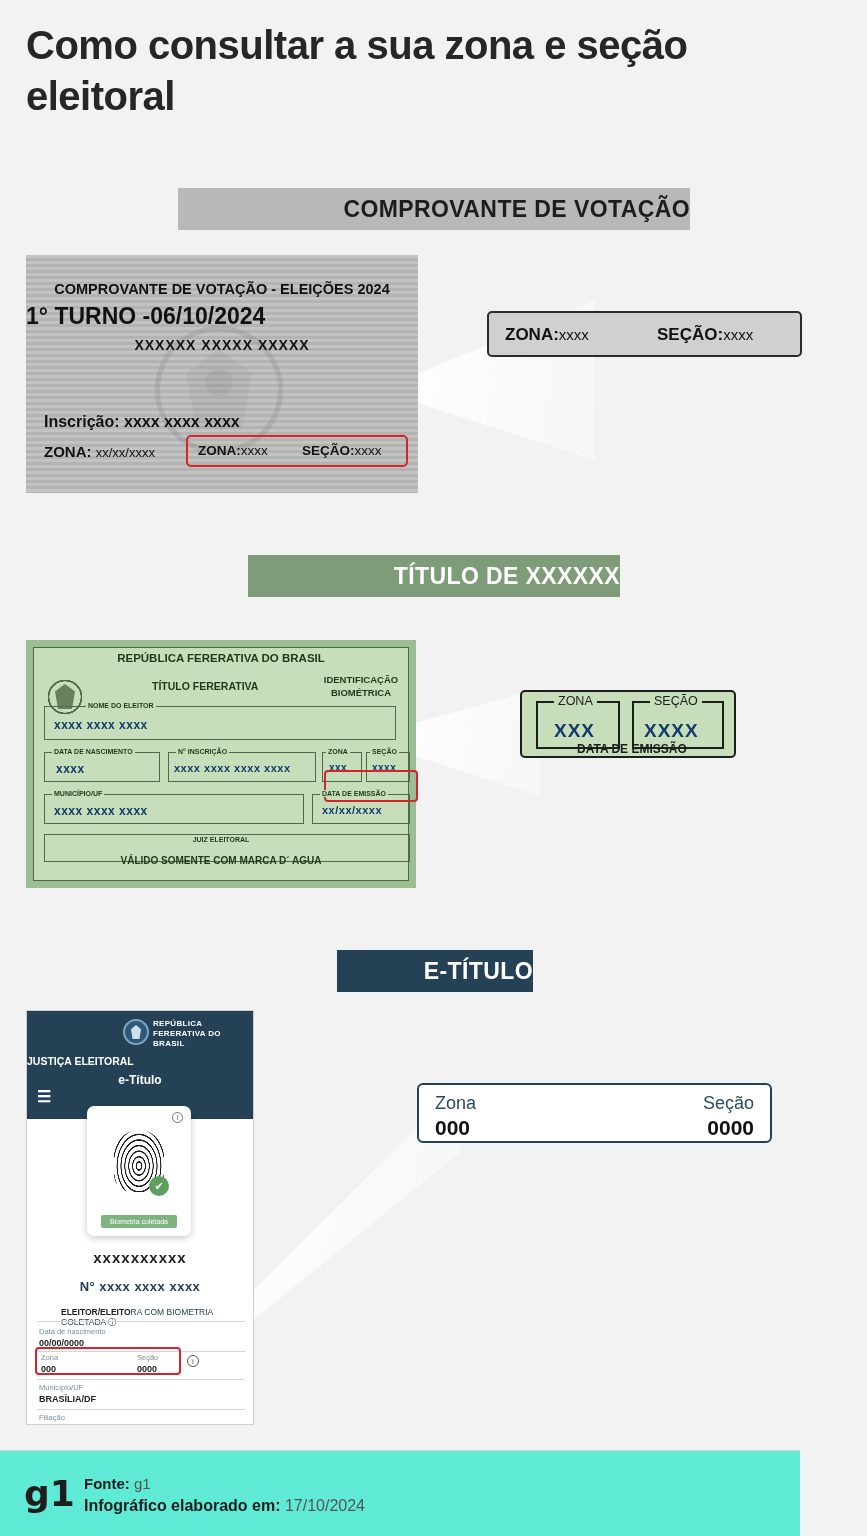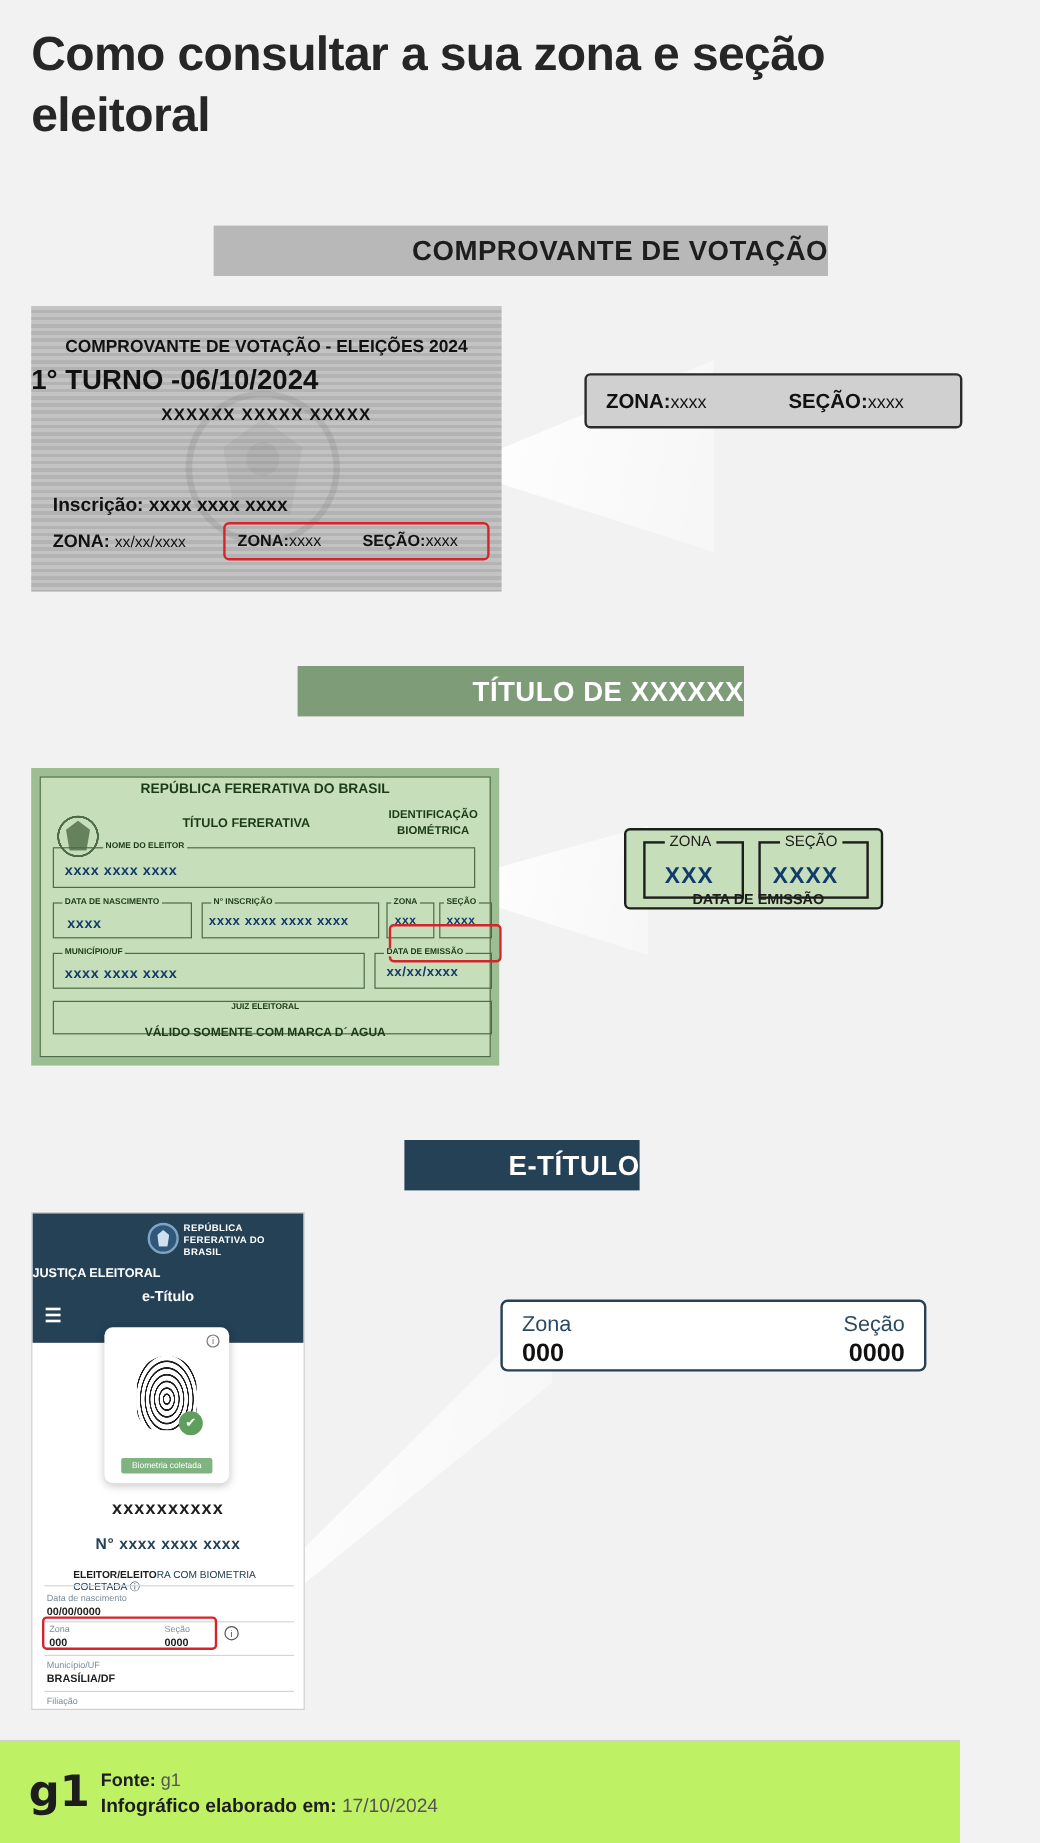--- a/index.html
+++ b/index.html
@@ -400,21 +400,21 @@
   }
   .c3-lab-z { position: absolute; left: 16px; top: 8px; font-size: 18px; color: #2c4a61; }
   .c3-lab-s { position: absolute; right: 16px; top: 8px; font-size: 18px; color: #2c4a61; }
   .c3-val-z { position: absolute; left: 16px; top: 31px; font-size: 21px; font-weight: bold; color: #111; }
   .c3-val-s { position: absolute; right: 16px; top: 31px; font-size: 21px; font-weight: bold; color: #111; }
 
   
   .footer {
     position: absolute;
     left: 0; bottom: 0; width: 100%; height: 86px;
-    background: #bef264;
+    background: #5eead4;
     border-top: 1px solid #d0d0d0;
   }
   .footer-logo {
     position: absolute; left: 24px; top: 22px;
     font-size: 36px; font-weight: bold; color: #1d1d1d;
     font-family: "DejaVu Sans", sans-serif;
   }
   .footer-l1 {
     position: absolute; left: 84px; top: 24px;
     font-size: 15px; font-weight: bold; color: #1d1d1d;

